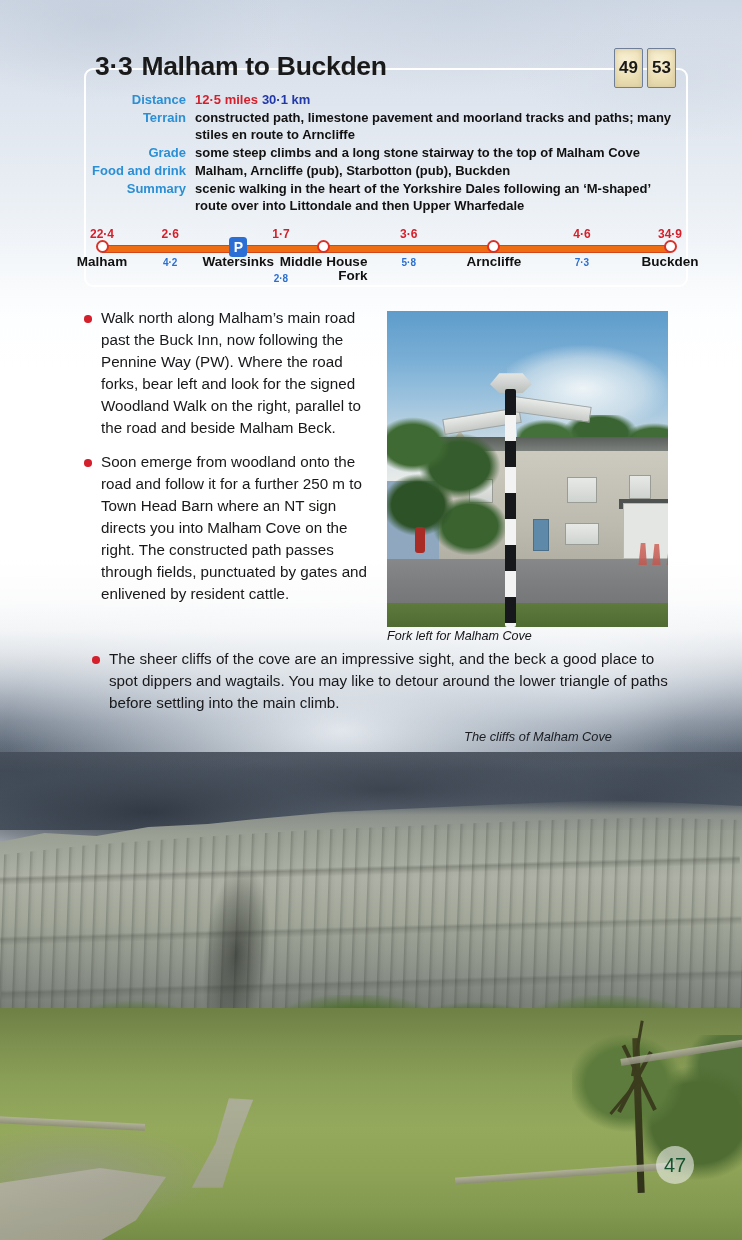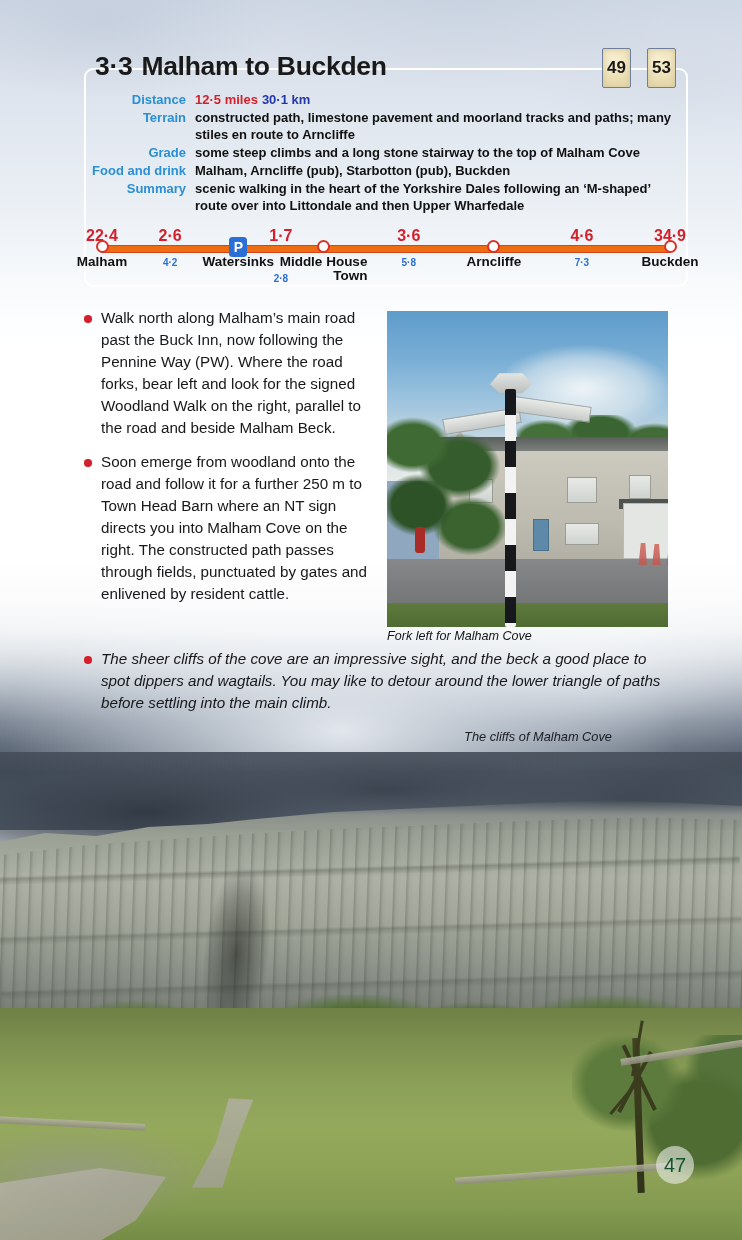--- a/index.html
+++ b/index.html
@@ -304,21 +304,21 @@
   .route-title .num {
     margin-right: 9px;
   }
 
   
   .map-badges {
     position: absolute;
     right: 66px;
     top: 48px;
     display: flex;
-    gap: 16px;
+    gap: 4px;
     z-index: 5;
     padding-left: 36px;
   }
   .map-badge {
     width: 29px;
     height: 40px;
     background:
       radial-gradient(ellipse 26px 22px at 38% 28%, #f7efd2 0%, #f2e6c0 55%, #e9dcb0 100%);
     border: 1.6px solid #6f7f99;
     border-radius: 2px;
@@ -419,21 +419,21 @@
     font-weight: bold;
     color: #111111;
     text-align: right;
     transform: translateX(-50%);
     line-height: 14px;
     white-space: pre-line;
   }
   .seg-top {
     position: absolute;
     top: -1px;
-    font-size: 16px;
+    font-size: 12px;
     font-weight: bold;
     color: #d5202b;
     text-align: right;
     transform: translateX(-50%);
     white-space: nowrap;
   }
   .seg-bot {
     position: absolute;
     top: 29px;
     font-size: 10px;
@@ -447,25 +447,24 @@
   
   .body-col {
     position: absolute;
     left: 82px;
     top: 307px;
     width: 290px;
     z-index: 5;
   }
   .body-full {
     position: absolute;
-    left: 82px;
+    left: 90px;
     top: 648px;
     width: 590px;
     z-index: 5;
-    font-style: italic;
   }
   .bullet-item {
     position: relative;
     padding-left: 19px;
     margin-bottom: 12px;
     font-size: 15.2px;
     line-height: 22px;
     color: #18181a;
   }
   .bullet-item::before {
@@ -745,21 +744,21 @@
 
   <div class="route-strip">
     <div class="route-line"></div>
     <div id="strip-nodes">
         <div class="route-node" style="left: 18px;"></div>
         <div class="node-name" style="left: 18px;">Malham</div>
         <div class="route-parking" style="left: 154.32px;">P</div>
         <div class="node-name" style="left: 154.32px;">Watersinks</div>
         <div class="route-node" style="left: 239.52px;"></div>
         <div class="node-name" style="left: 239.52px;">Middle House
-Town</div>
+Fork</div>
         <div class="route-node" style="left: 409.92px;"></div>
         <div class="node-name" style="left: 409.92px;">Arncliffe</div>
         <div class="route-node" style="left: 586px;"></div>
         <div class="node-name" style="left: 586px;">Buckden</div>
         <div class="seg-top" style="left: 18px;">22·4</div>
         <div class="seg-top" style="left: 586px;">34·9</div>
         <div class="seg-top" style="left: 86.16px;">2·6</div>
         <div class="seg-bot" style="left: 86.16px;">4·2</div>
         <div class="seg-top" style="left: 196.92px;">1·7</div>
         <div class="seg-bot" style="left: 196.92px; margin-top: 16px;">2·8</div>

